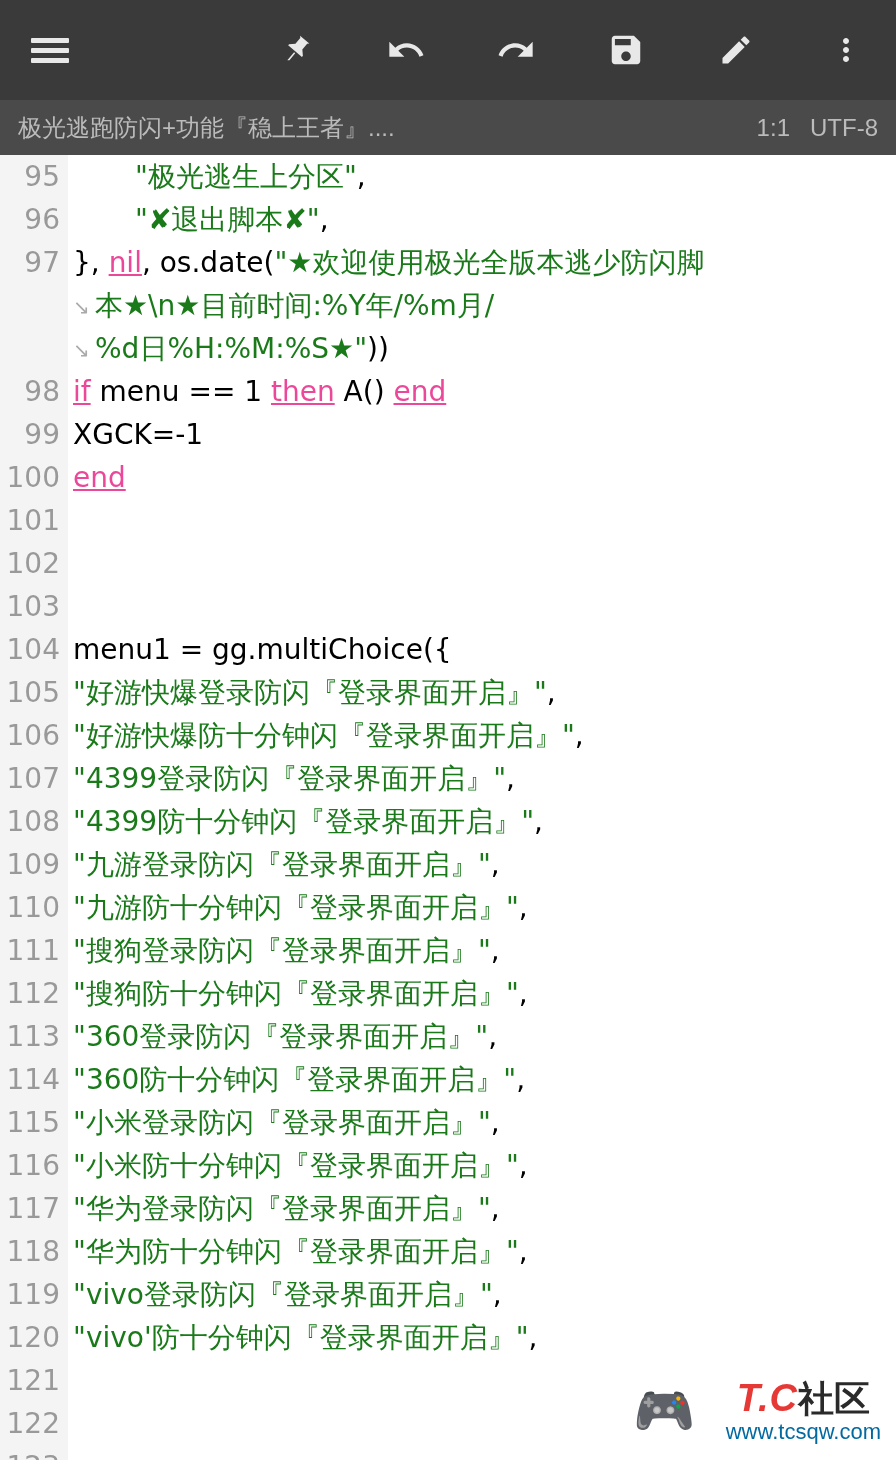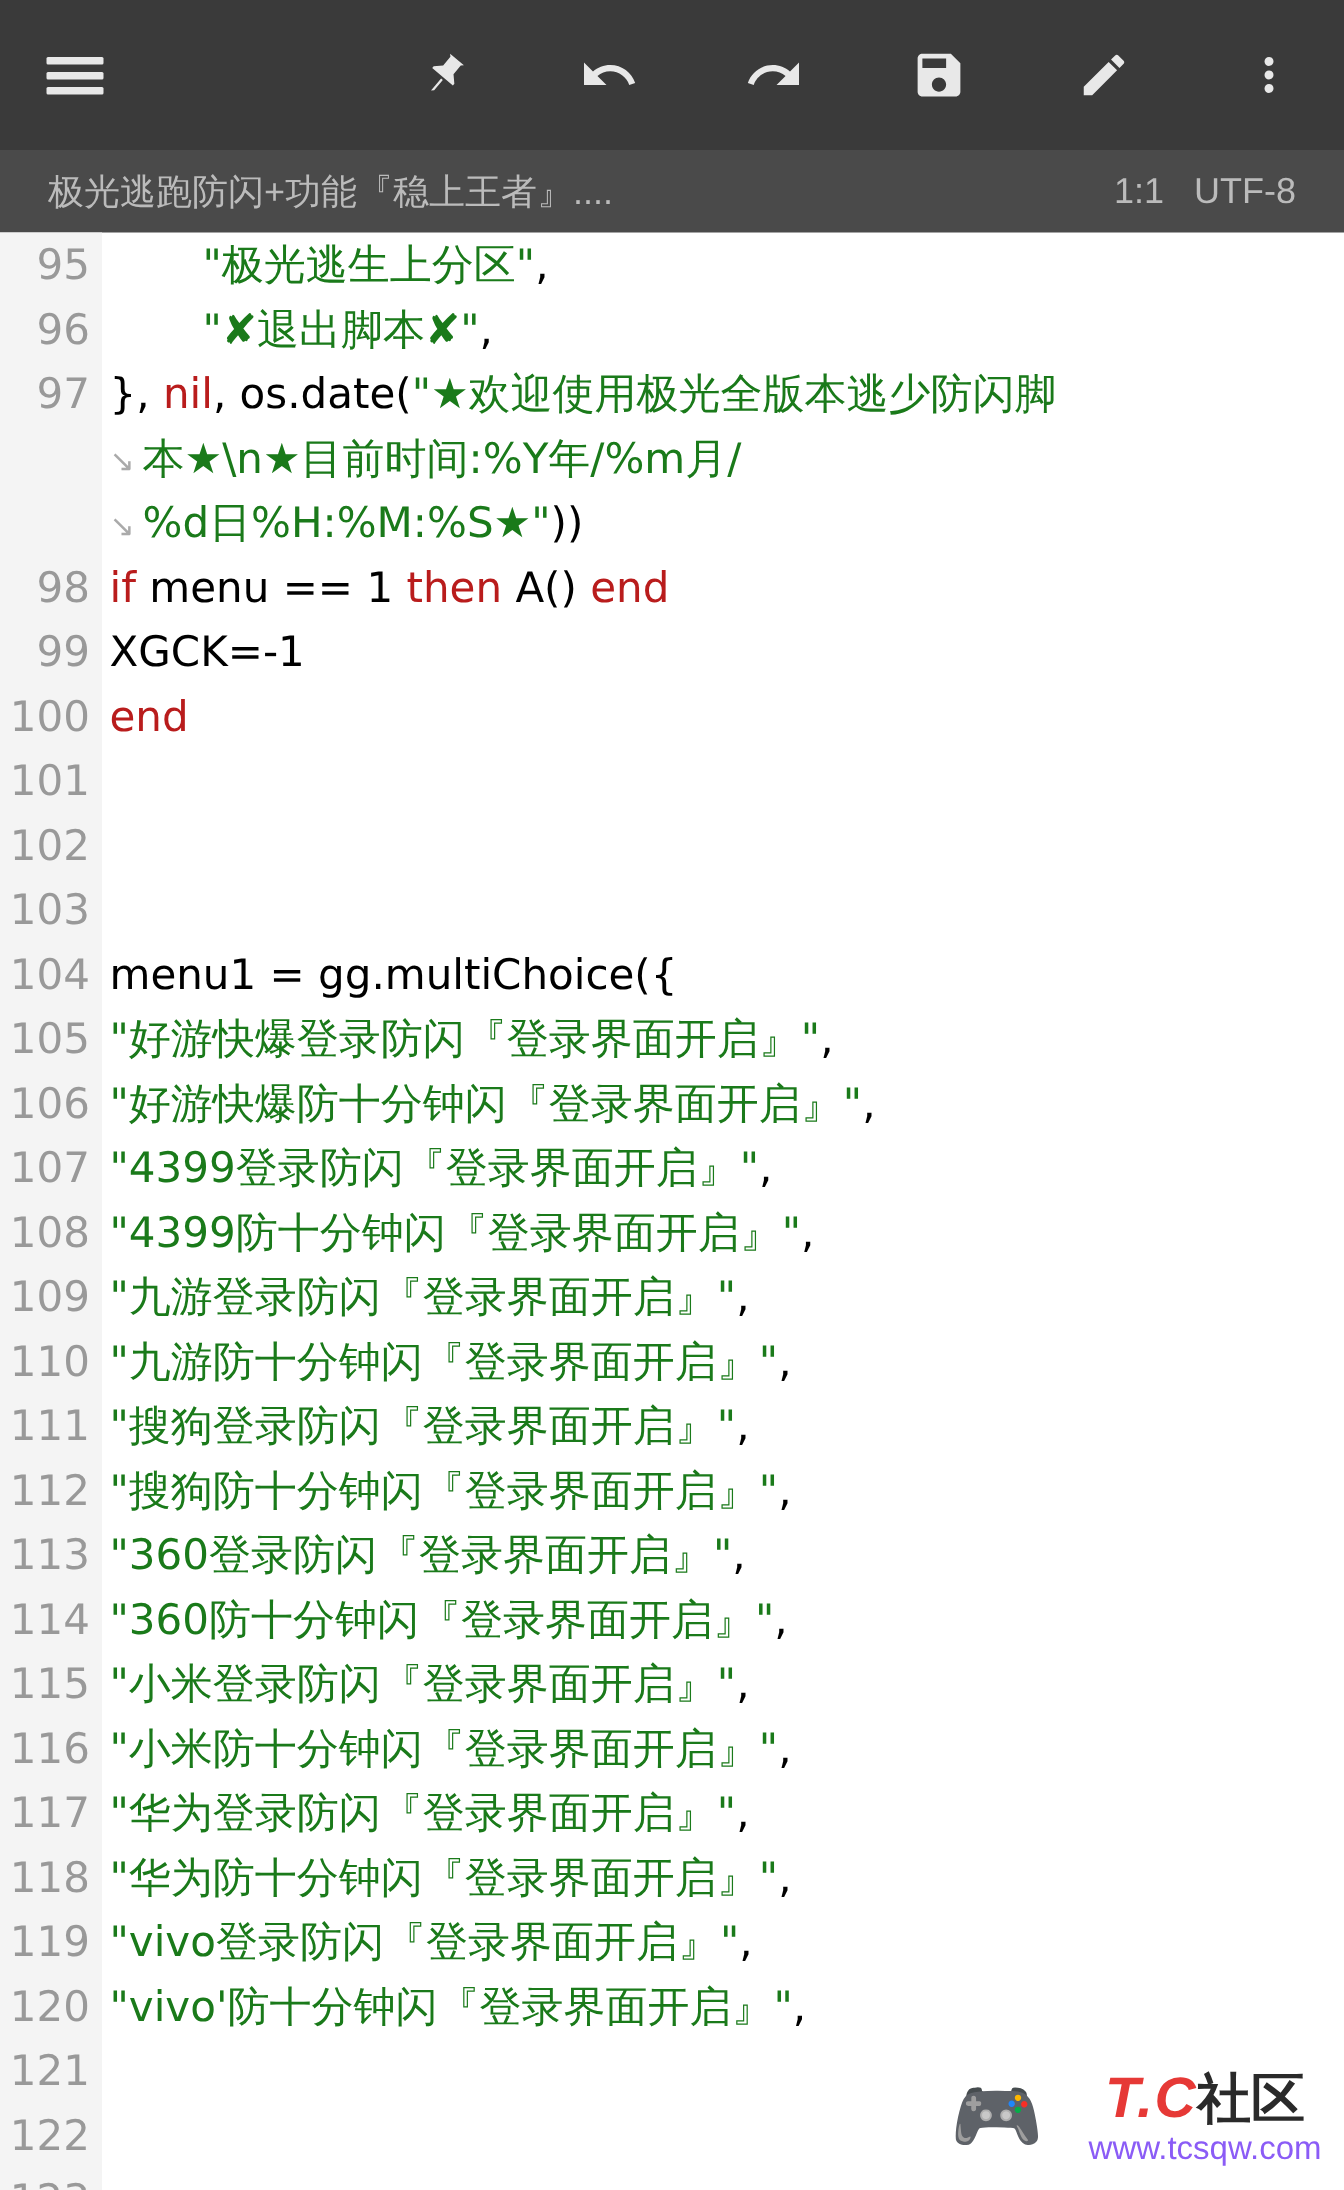--- a/index.html
+++ b/index.html
@@ -3,35 +3,35 @@
 <meta charset="utf-8">
 <style>
 * { margin: 0; padding: 0; box-sizing: border-box; }
 body { width: 896px; height: 1460px; background: #fff; font-family: -apple-system, sans-serif; position: relative; overflow: hidden; }
 .toolbar { background: #3a3a3a; height: 100px; display: flex; align-items: center; padding: 0 30px; justify-content: space-between; }
 .tb-left { display: flex; align-items: center; }
 .tb-right { display: flex; align-items: center; gap: 70px; }
 .tb-icon { width: 40px; height: 40px; display: flex; align-items: center; justify-content: center; cursor: pointer; }
 .tb-icon svg { fill: #e8e8e8; }
 .menu-icon span { display: block; width: 38px; height: 5px; background: #e8e8e8; margin: 5px 0; border-radius: 1px; }
-.subbar { background: #4a4a4a; height: 55px; display: flex; align-items: center; padding: 0 32px; color: #bbb; font-size: 24px; justify-content: space-between; }
+.subbar { background: #4a4a4a; height: 55px; display: flex; align-items: center; padding: 0 18px; color: #bbb; font-size: 24px; justify-content: space-between; }
 .code-area { display: flex; font-family: "DejaVu Sans", sans-serif; font-size: 28px; line-height: 43px; }
 .gutter { width: 68px; text-align: right; padding-right: 8px; color: #999; background: #f4f4f4; }
 .gutter div { height: 43px; }
 .code { flex: 1; padding-left: 5px; }
 .code-line { height: 43px; white-space: nowrap; }
-.kw { color: #b91c1c; }
+.kw { color: #ec4899; text-decoration: underline; }
 .str { color: #1a7a1a; }
 .cls { color: #000; }
 .ind1 { padding-left: 62px; }
 .wrap-icon { display: inline-block; width: 22px; color: #aaa; font-size: 20px; vertical-align: middle; }
 .wm-wrap { position: absolute; right: 15px; bottom: 15px; text-align: center; }
 .wm-tc { color: #e63936; font-size: 38px; font-weight: bold; font-style: italic; letter-spacing: 1px; }
 .wm-sq { color: #2a2a2a; font-size: 36px; font-weight: bold; }
-.wm-url { color: #8b5cf6; font-size: 22px; display: block; margin-top: -5px; }
+.wm-url { color: #0369a1; font-size: 22px; display: block; margin-top: -5px; }
 .wm-logo { position: absolute; right: 200px; bottom: 20px; font-size: 50px; }
 </style>
 </head>
 <body>
 
 <div class="toolbar">
   <div class="tb-left">
     <div class="tb-icon menu-icon">
       <div>
           <span></span>

